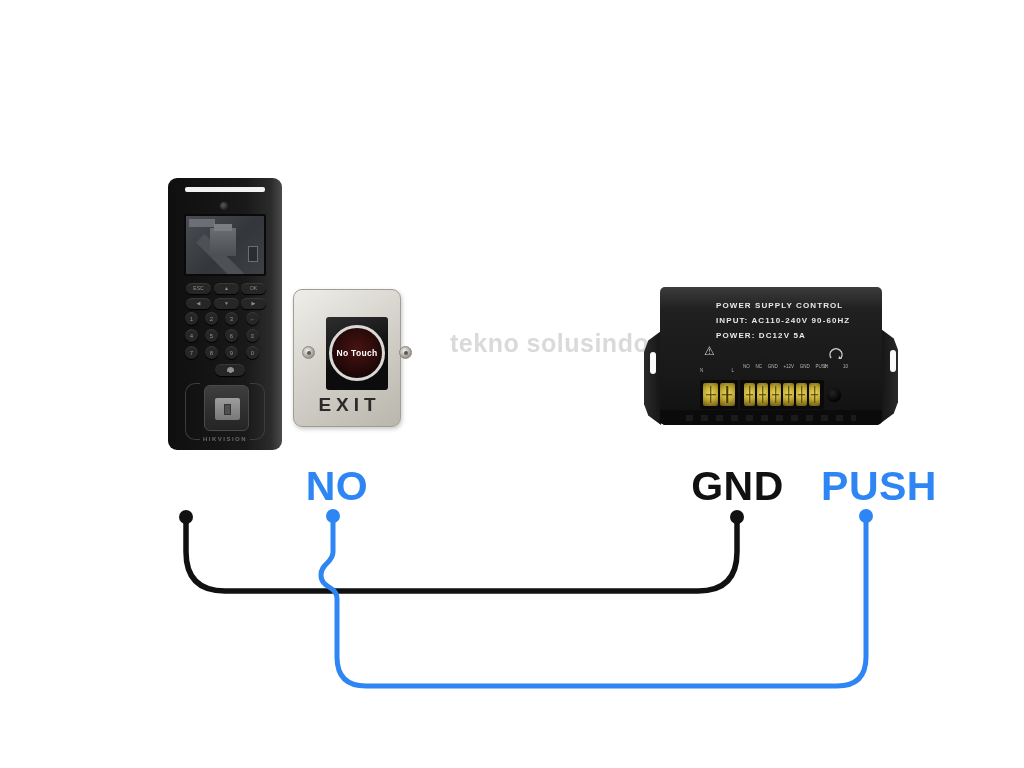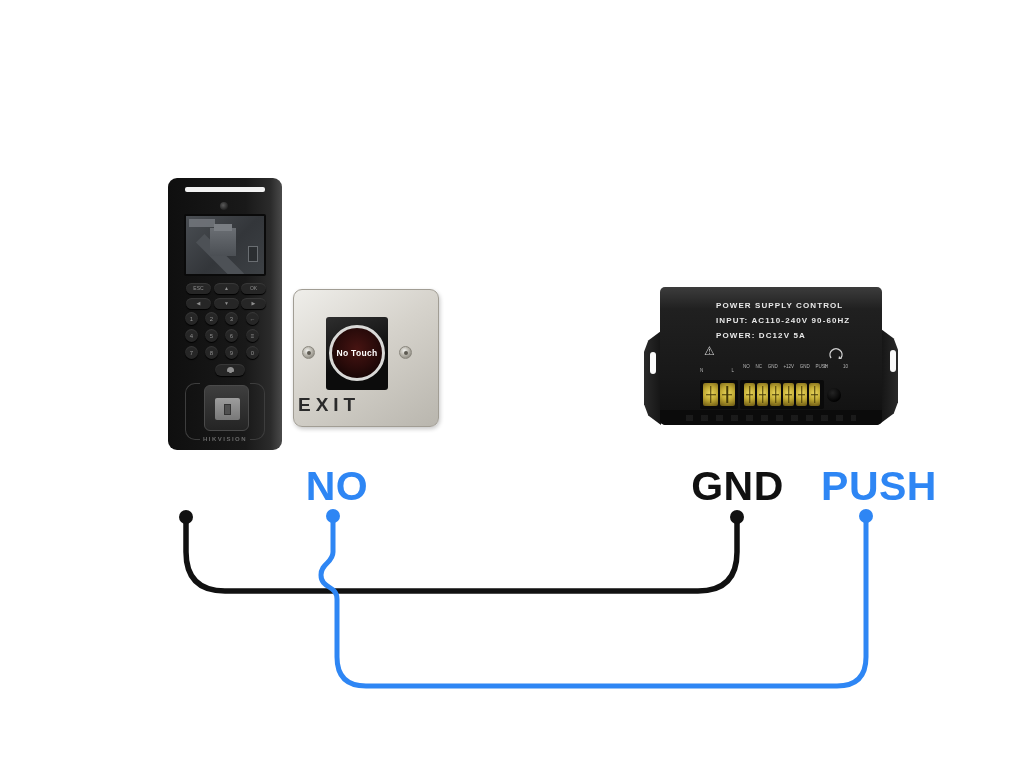--- a/index.html
+++ b/index.html
@@ -55,38 +55,38 @@
   .bracket-l { left:17px; border-right:none; border-radius:10px 0 0 10px; }
   .bracket-r { left:82px; border-left:none; border-radius:0 10px 10px 0; }
   .fp-outer { position:absolute; left:36px; top:207px; width:45px; height:46px;
     background:linear-gradient(180deg,#3e3e3e,#242424); border:1px solid #4a4a4a; border-radius:6px; }
   .fp-inner { position:absolute; left:47px; top:220px; width:25px; height:22px;
     background:linear-gradient(180deg,#9d9d9d,#787878); border-radius:2px; }
   .fp-slot { position:absolute; left:56px; top:226px; width:7px; height:11px; background:#505050; border:1px solid #333; }
   .dev-brand { position:absolute; left:0; top:258px; width:100%; text-align:center;
     font-size:6px; font-weight:bold; color:#6a6a6a; letter-spacing:1.5px; }
   
-  .exit { position:absolute; left:293px; top:289px; width:146px; height:138px; }
+  .exit { position:absolute; left:293px; top:289px; width:108px; height:138px; }
   .exit-plate { position:absolute; inset:0; border-radius:9px; border:1px solid #a19d94;
     background:linear-gradient(145deg,#efeeea 0%,#d6d3cc 45%,#b9b6ae 100%);
     box-shadow:1px 2px 4px rgba(0,0,0,.22); }
   .exit-screw { position:absolute; width:13px; height:13px; border-radius:50%;
     background:radial-gradient(circle at 40% 35%, #f2f2ef 0%, #b9b6ad 45%, #77746b 100%);
     border:1px solid #8a877e; }
   .exit-screw::after { content:""; position:absolute; left:4px; top:4px; width:4px; height:4px;
     border-radius:50%; background:#5d5a52; }
   .exit-screw-l { left:9px; top:57px; } .exit-screw-r { left:106px; top:57px; }
   .exit-black { position:absolute; left:33px; top:28px; width:62px; height:73px; border-radius:3px;
     background:linear-gradient(160deg,#2e2e2e 0%,#0c0c0c 60%); }
   .exit-circle { position:absolute; left:36px; top:36px; width:56px; height:56px; border-radius:50%;
     border:3px solid #d9d9d7;
     background:radial-gradient(circle at 50% 42%, #471412 0%, #2a0b0a 50%, #120404 85%);
     display:flex; align-items:center; justify-content:center; }
   .exit-notouch { color:#ffffff; font-size:8.5px; font-weight:bold; letter-spacing:.3px; }
-  .exit-label { position:absolute; left:0; top:105px; width:100%; 
+  .exit-label { position:absolute; left:0; top:105px; width:100%; text-align:center;
     font-size:19px; font-weight:bold; letter-spacing:5px; color:#2a2a2a; text-indent:5px; }
   
   .psu { position:absolute; left:644px; top:285px; width:262px; height:142px; }
   .psu-ear { position:absolute; background:linear-gradient(90deg,#2a2a2a,#151515); }
   .psu-ear-l { left:0; top:46px; width:17px; height:94px;
     clip-path:polygon(100% 0%, 100% 100%, 25% 90%, 0% 78%, 0% 22%, 25% 10%); }
   .psu-ear-r { left:237px; top:44px; width:17px; height:94px;
     background:linear-gradient(90deg,#151515,#2a2a2a);
     clip-path:polygon(0% 0%, 0% 100%, 75% 90%, 100% 78%, 100% 22%, 75% 10%); }
   .psu-slot { position:absolute; width:6px; height:22px; background:#fafafa; border-radius:3px; }
@@ -129,20 +129,21 @@
   .lbl-no  { left:292px; width:90px; }
   .lbl-gnd { left:680px; width:115px; }
   .lbl-push{ left:820px; width:118px; }
   .wires { position:absolute; left:0; top:0; width:1024px; height:768px; }
 </style>
 </head>
 <body>
 
 <div class="canvas">
 
+  <div class="watermark">tekno solusindo</div>
 
   <div class="device">
     <div class="dev-body"></div>
     <div class="dev-speaker"></div>
     <div class="dev-cam"></div>
     <div class="dev-screen">
       <div class="scr-bar"></div>
       <div class="scr-base"></div>
       <div class="scr-tower"></div>
       <div class="scr-tower-top"></div>

